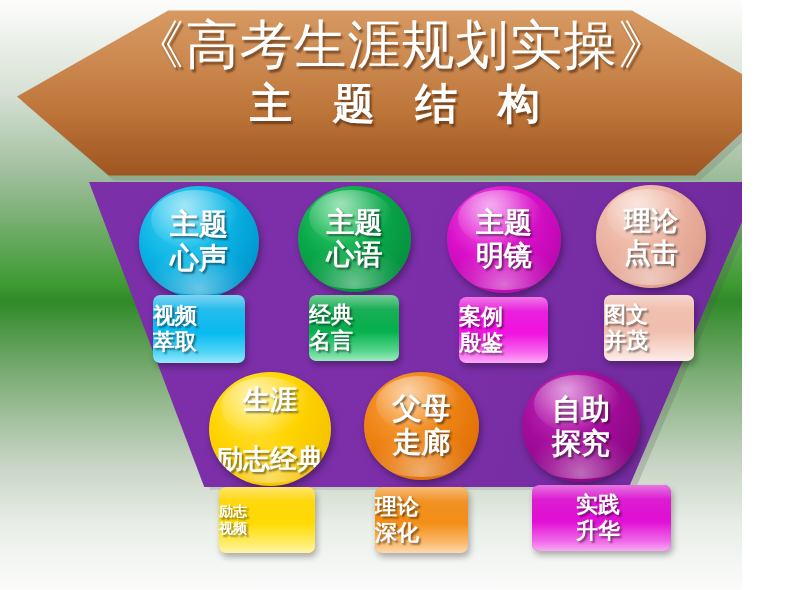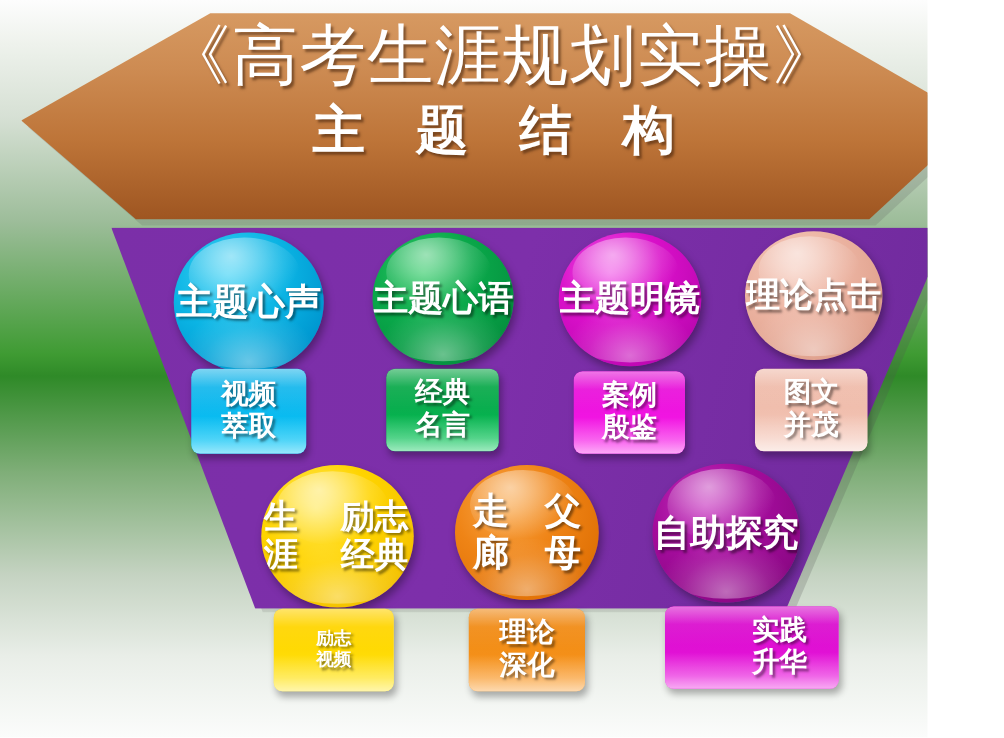--- a/index.html
+++ b/index.html
@@ -103,20 +103,21 @@
     clip-path: polygon(0% 0%, 100% 0%, 80.6% 100%, 17.2% 100%);
   }
 
   
   .node { position: absolute; }
 
   .sphere {
     position: absolute;
     border-radius: 50%;
     display: flex;
+    flex-direction: column;
     align-items: center;
     justify-content: center;
     text-align: center;
     color: #ffffff;
     font-weight: 700;
     text-shadow: 2px 2px 2px rgba(0, 0, 0, 0.45);
     box-shadow: 2px 4px 7px rgba(0, 0, 0, 0.35);
     overflow: hidden;
   }
   .sphere::before {
@@ -145,21 +146,21 @@
     position: relative;
     z-index: 3;
     line-height: 1.16;
   }
 
   .chip {
     position: absolute;
     border-radius: 7px;
     display: flex;
     flex-direction: column;
-    align-items: center;
+    align-items: flex-start;
     justify-content: center;
     text-align: center;
     color: #ffffff;
     font-weight: 700;
     text-shadow: 2px 2px 2px rgba(0, 0, 0, 0.45);
     box-shadow: 2px 4px 6px rgba(0, 0, 0, 0.30);
     overflow: hidden;
   }
   .chip::before {
     content: "";
@@ -264,22 +265,22 @@
       <span class="sph-txt">励志经典</span>
     </div>
     <div class="chip b-yellow" style="left:219px; top:487px; width:96px; height:66px; font-size:14px;">
       <span class="chip-txt">励志</span>
       <span class="chip-txt">视频</span>
     </div>
   </div>
 
   <div class="node">
     <div class="sphere c-orange" style="left:364px; top:372px; width:115px; height:108px; font-size:29px;">
+      <span class="sph-txt">父母</span>
       <span class="sph-txt">走廊</span>
-      <span class="sph-txt">父母</span>
     </div>
     <div class="chip b-orange" style="left:375px; top:487px; width:93px; height:66px; font-size:22px;">
       <span class="chip-txt">理论</span>
       <span class="chip-txt">深化</span>
     </div>
   </div>
 
   <div class="node">
     <div class="sphere c-purple" style="left:522px; top:371px; width:118px; height:111px; font-size:29px;">
       <span class="sph-txt">自助</span>

